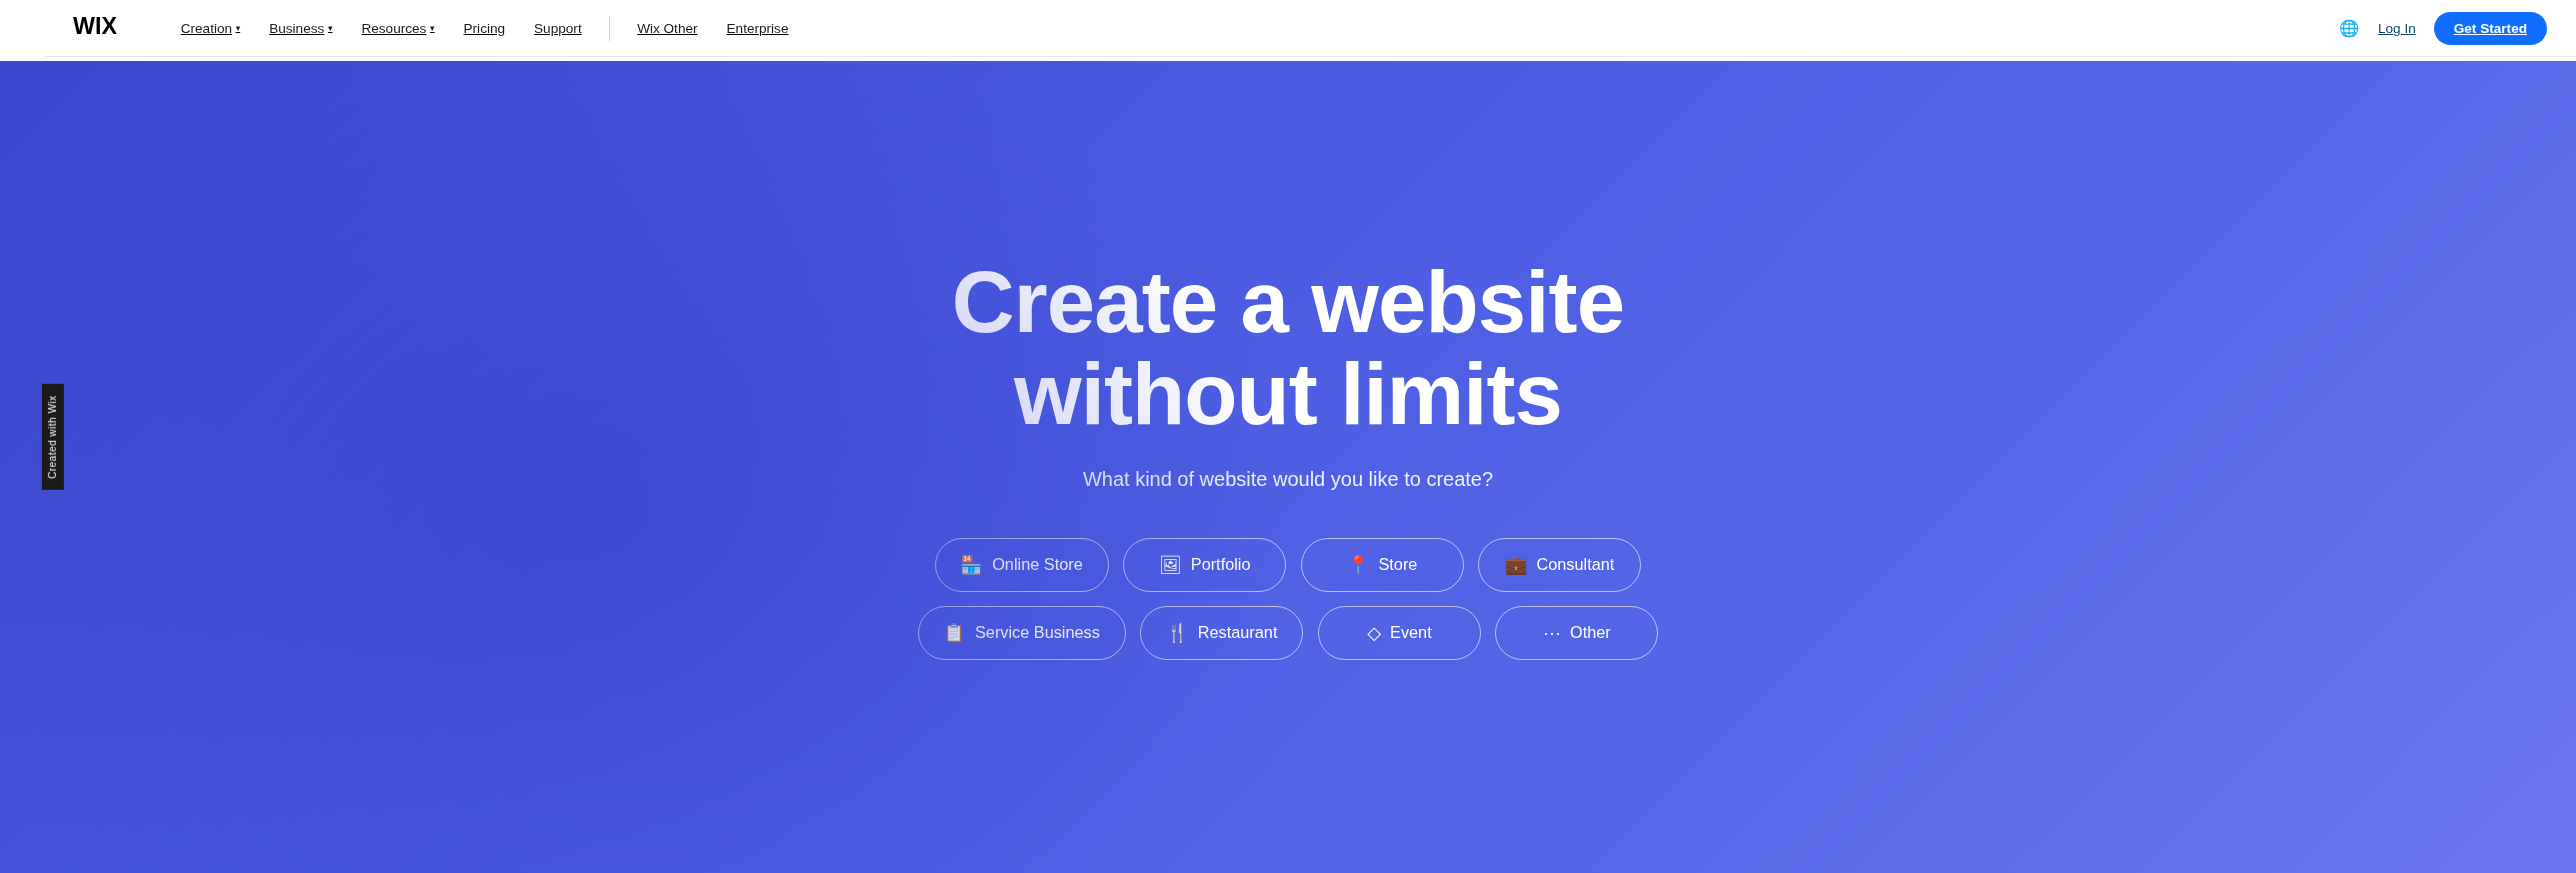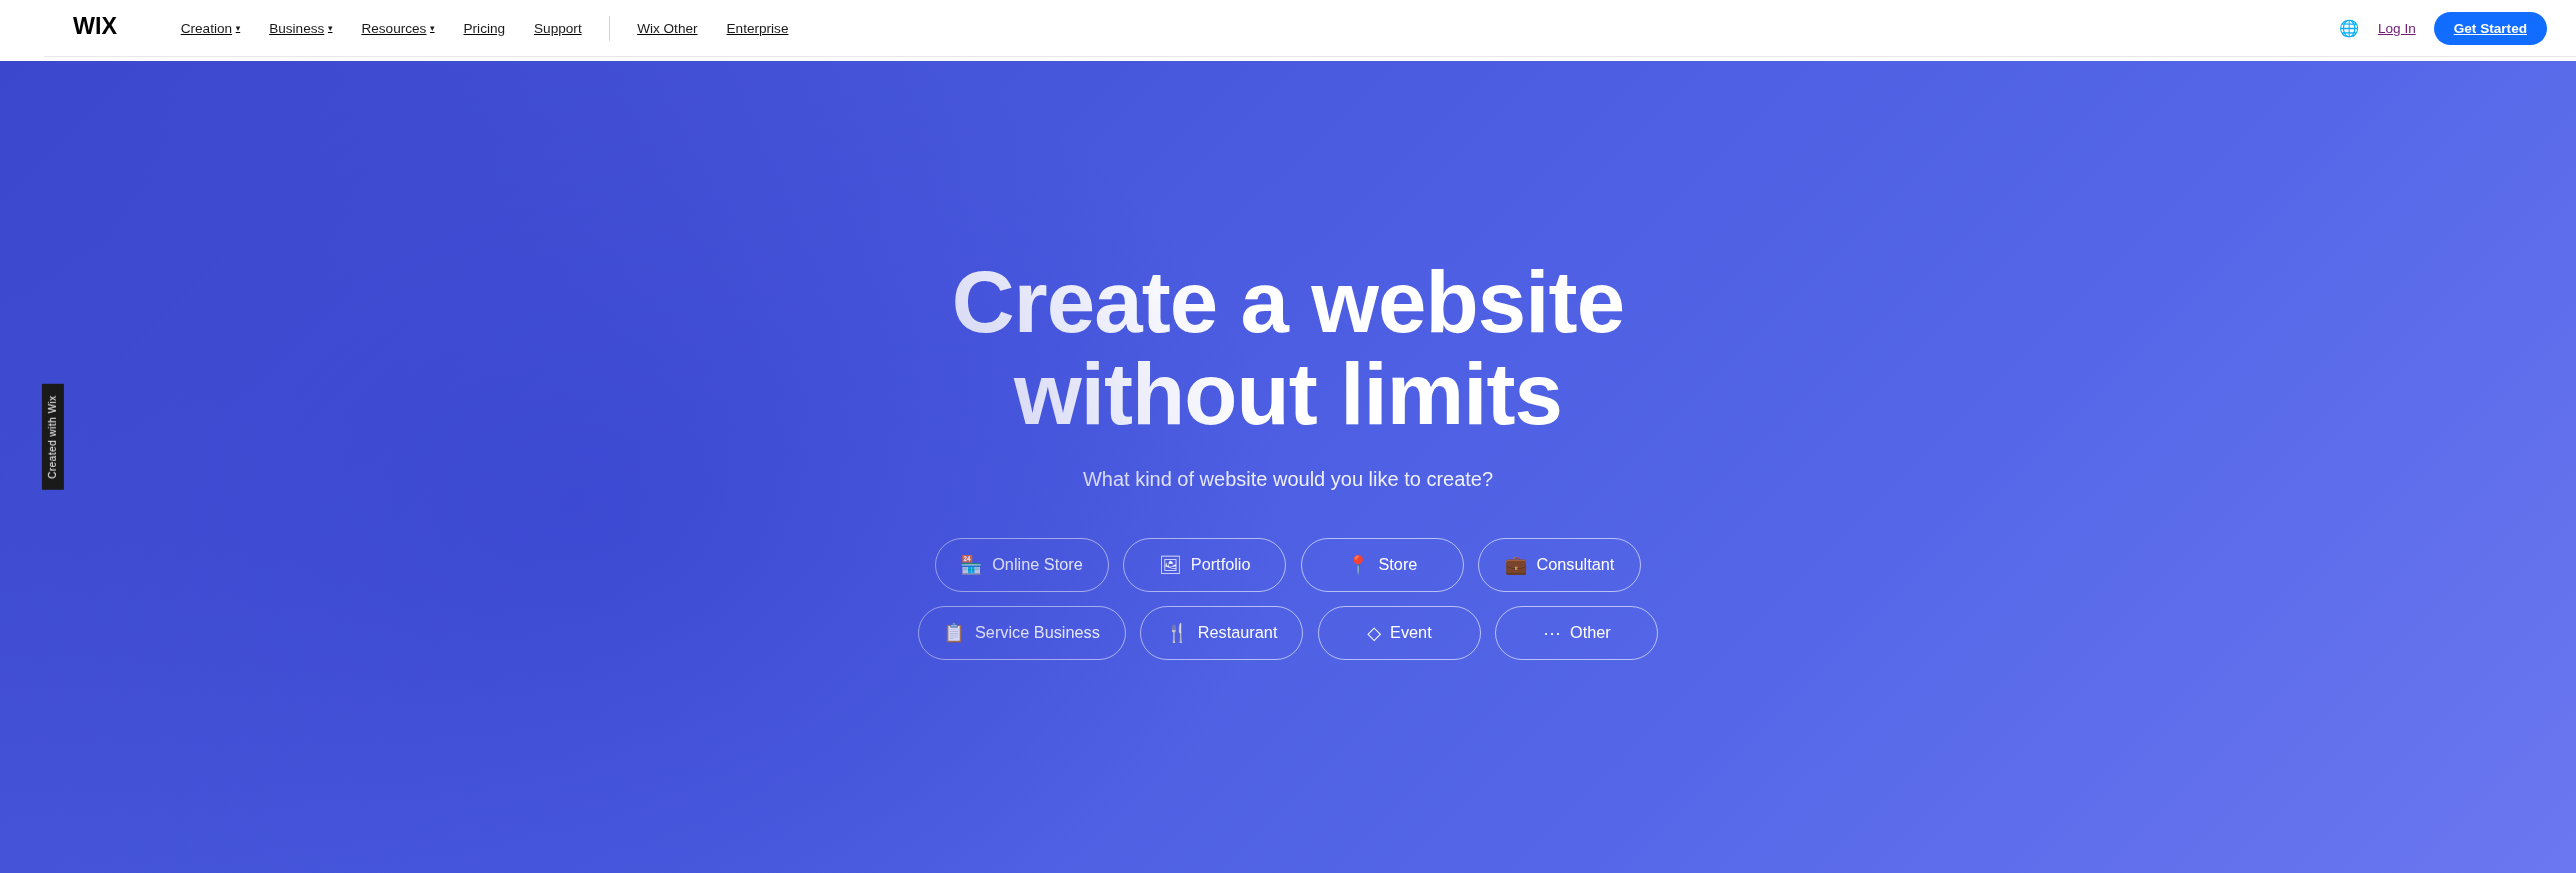--- a/index.html
+++ b/index.html
@@ -83,21 +83,21 @@
       cursor: pointer;
       color: #1a1a1a;
       font-size: 16.3px;
       display: flex;
       align-items: center;
     }
 
     .nav-login {
       font-size: 13.6px;
       font-weight: 500;
-      color: #701a75;
+      color: #0c4a6e;
       cursor: pointer;
       text-decoration: underline;
     }
 
     .nav-get-started {
       background: #116dff;
       color: #fff;
       border: none;
       border-radius: 22px;
       padding: 9px 20px;

